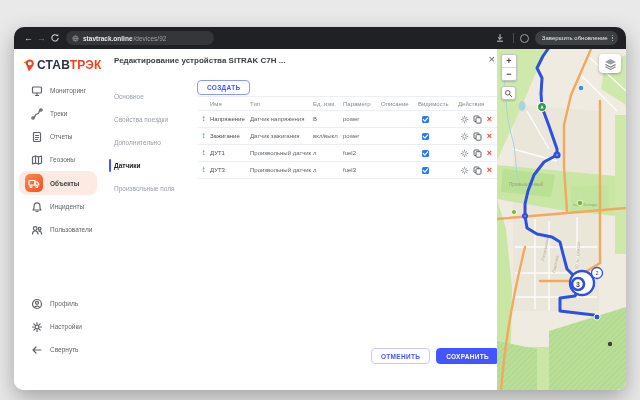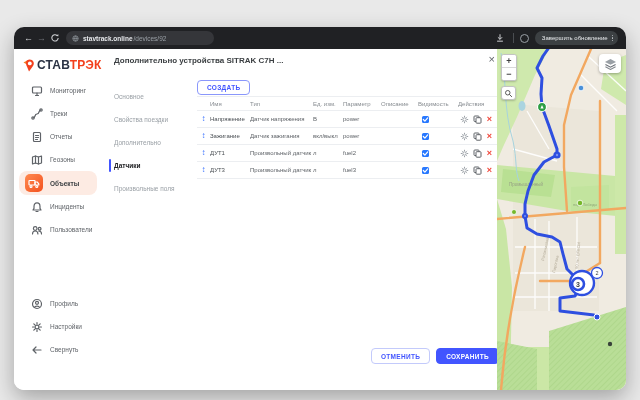--- a/index.html
+++ b/index.html
@@ -233,21 +233,21 @@
               <svg width="12" height="12" viewBox="0 0 12 12" fill="none" stroke="#5f6368" stroke-width="1.2" stroke-linecap="round" stroke-linejoin="round">
                 <path d="M10,6 H2 M5,3 L2,6 L5,9"></path>
               </svg>
             </span>
             <span class="nav-label">Свернуть</span>
           </div>
         </div>
     </aside>
 
     <section class="modal">
-      <div class="modal-title">Дополнительно устройства SITRAK C7H ...</div>
+      <div class="modal-title">Редактирование устройства SITRAK C7H ...</div>
       <div class="modal-close">×</div>
       <div class="tabs" id="tabs">
           <div class="tab">Основное</div>
           <div class="tab">Свойства поездки</div>
           <div class="tab">Дополнительно</div>
           <div class="tab active">Датчики</div>
           <div class="tab">Произвольные поля</div>
         </div>
       <button class="btn btn-create">СОЗДАТЬ</button>
       <div class="table">

